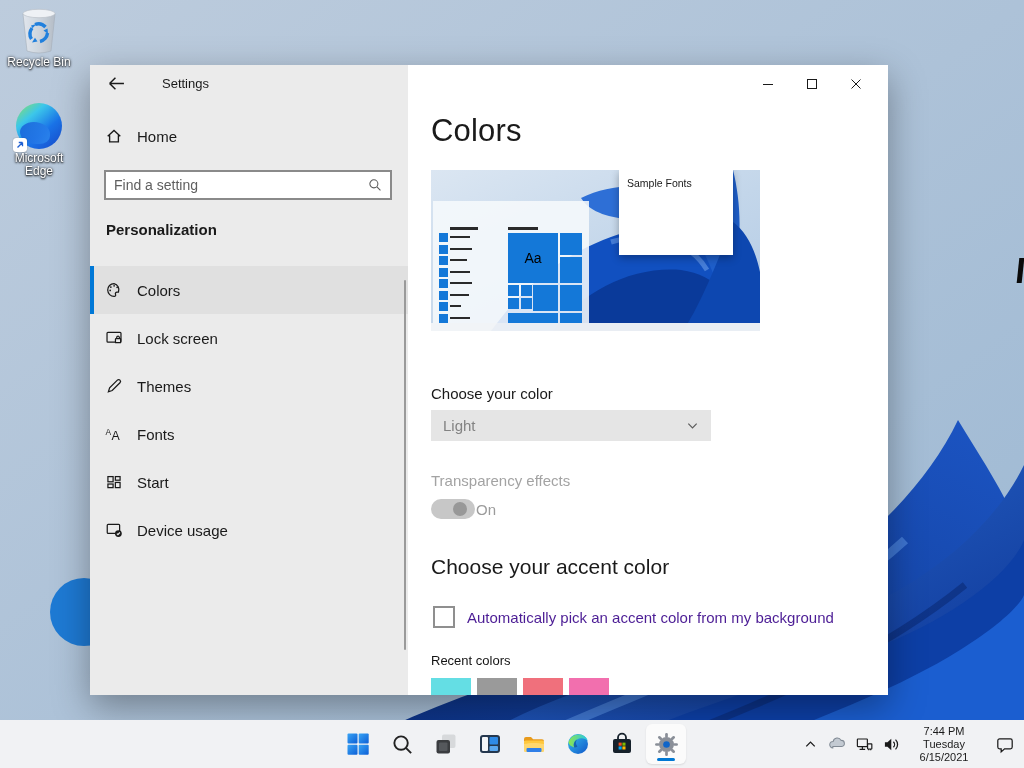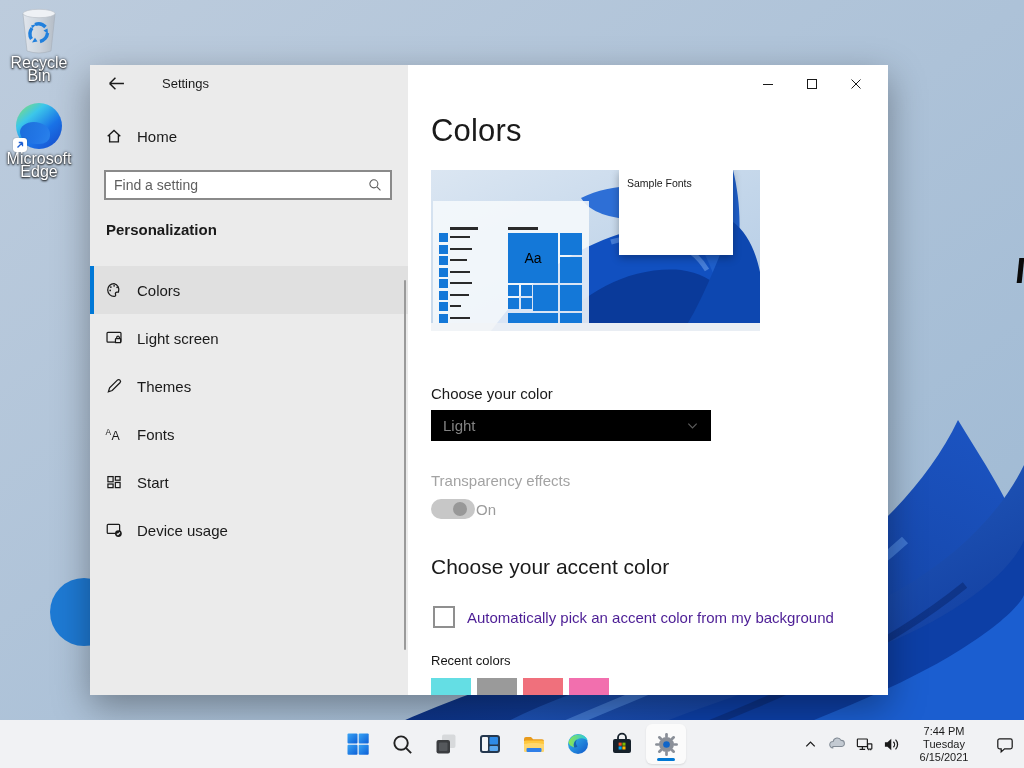--- a/index.html
+++ b/index.html
@@ -3,21 +3,21 @@
 <meta charset="utf-8">
 <style>
   html,body{margin:0;padding:0;}
   body{width:1024px;height:768px;overflow:hidden;position:relative;
        font-family:"Liberation Sans",sans-serif;color:#1a1a1a;background:#aec3d8;}
   svg{display:block}
   
   .wallpaper{position:absolute;inset:0;z-index:0}
   .desk-icon{position:absolute;width:74px;text-align:center;z-index:1;cursor:default}
   .desk-icon .glyph{margin:0 auto;width:48px;height:48px;display:flex;align-items:center;justify-content:center;position:relative}
-  .desk-icon .lbl{color:#fff;font-size:16px;line-height:13px;margin-top:2px;
+  .desk-icon .lbl{color:#fff;font-size:12px;line-height:13px;margin-top:2px;
       text-shadow:0 1px 2px rgba(0,0,0,.95),0 0 3px rgba(0,0,0,.8)}
   #icon-recycle{left:2px;top:6px}
   #icon-edge{left:2px;top:102px}
   .edge-ball{width:46px;height:46px;border-radius:50%;
       background:linear-gradient(140deg,#8fe05f 0%,#3cc7ea 30%,#1a73e8 62%,#1748c9 100%);position:relative}
   .edge-swoosh{position:absolute;left:4px;bottom:5px;width:30px;height:22px;border-radius:50% 60% 40% 60%;
       background:linear-gradient(120deg,#1356d6,#2f8cf0);opacity:.8}
   .shortcut-badge{position:absolute;left:-2px;bottom:-2px;width:14px;height:14px;background:#fff;border-radius:3px;
       box-shadow:0 0 1px rgba(0,0,0,.5);display:flex;align-items:center;justify-content:center}
   .cursor-mark{position:absolute;left:1018px;top:258px;width:5px;height:25px;background:#0a0a0a;z-index:6;transform:skewX(-6deg)}
@@ -51,21 +51,21 @@
   .pv-hline{position:absolute;height:2.5px;background:#2a2a2a}
   .pv-sq{position:absolute;left:8px;width:9px;height:9px;background:#1478d8}
   .pv-ln{position:absolute;left:19px;height:2px;background:#2a2a2a}
   .pv-tile{position:absolute;background:#1478d8}
   .pv-aa{color:#000000;font-size:14px;display:flex;align-items:center;justify-content:center}
   .pv-card{position:absolute;left:188px;top:0;width:114px;height:85px;background:#fff;
       box-shadow:0 3px 8px rgba(0,0,0,.3);font-size:10.5px;padding:7px 0 0 8px;box-sizing:border-box}
   .pv-strip{position:absolute;left:0;bottom:0;width:100%;height:8px;background:rgba(243,245,247,.96)}
   
   .label-15{position:absolute;left:23px;font-size:15px}
-  .dropdown{position:absolute;left:23px;top:345px;width:280px;height:31px;background:#000000;display:flex;align-items:center;
+  .dropdown{position:absolute;left:23px;top:345px;width:280px;height:31px;background:#e5e5e5;display:flex;align-items:center;
       padding:0 12px;box-sizing:border-box;font-size:15px;color:#838383;cursor:pointer}
   .dropdown .chev{margin-left:auto}
   .disabled-label{color:#a3a3a3}
   .toggle-row{position:absolute;left:23px;top:434px;display:flex;align-items:center;gap:1px}
   .toggle{width:44px;height:20px;border-radius:10px;background:#c7c7c7;position:relative;cursor:pointer}
   .toggle .knob{position:absolute;left:22px;top:3px;width:14px;height:14px;border-radius:50%;background:#989898}
   .toggle-state{font-size:15px;color:#9b9b9b}
   .h2{position:absolute;left:23px;top:490px;font-size:21px;font-weight:300}
   .check-row{position:absolute;left:25px;top:541px;display:flex;align-items:center;gap:12px}
   .checkbox{width:18px;height:18px;border:2px solid #8f8f8f;background:#fff;box-sizing:content-box;cursor:pointer}
@@ -199,21 +199,21 @@
             </g>
         </svg>
         <span>Colors</span>
       </div>
       <div class="nav-item">
         <svg width="18" height="18" viewBox="0 0 16 16">
           <rect x="1.8" y="3" width="12.4" height="8.6" rx=".8" stroke="#1a1a1a" stroke-width="1.1" fill="none"></rect>
           <rect x="9.3" y="8.6" width="4.6" height="3.6" rx=".5" fill="#ebebeb" stroke="#1a1a1a" stroke-width="1.1"></rect>
           <path d="M10.4 8.6 v-1 a1.2 1.2 0 0 1 2.4 0 v1" stroke="#1a1a1a" stroke-width="1.1" fill="none"></path>
         </svg>
-        <span>Light screen</span>
+        <span>Lock screen</span>
       </div>
       <div class="nav-item">
         <svg width="18" height="18" viewBox="0 0 16 16">
           <path d="M3 13.2 l1.1-3.5 L11 2.8 a1.3 1.3 0 0 1 2.3 2.3 L6.4 12 Z" stroke="#1a1a1a" stroke-width="1.1" fill="none"></path>
         </svg>
         <span>Themes</span>
       </div>
       <div class="nav-item">
         <svg width="18" height="18" viewBox="0 0 16 16">
           <text x="0.5" y="8.5" font-size="7.5" fill="#1a1a1a" font-family="Liberation Sans,sans-serif">A</text>

